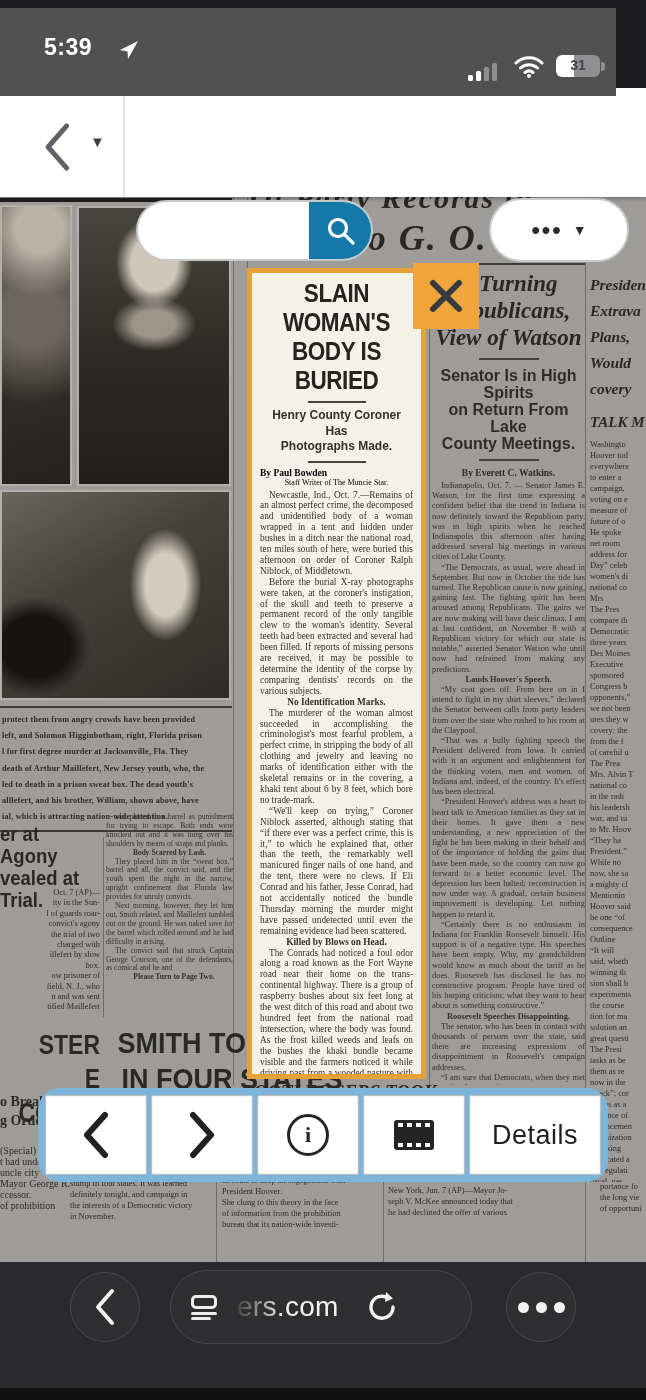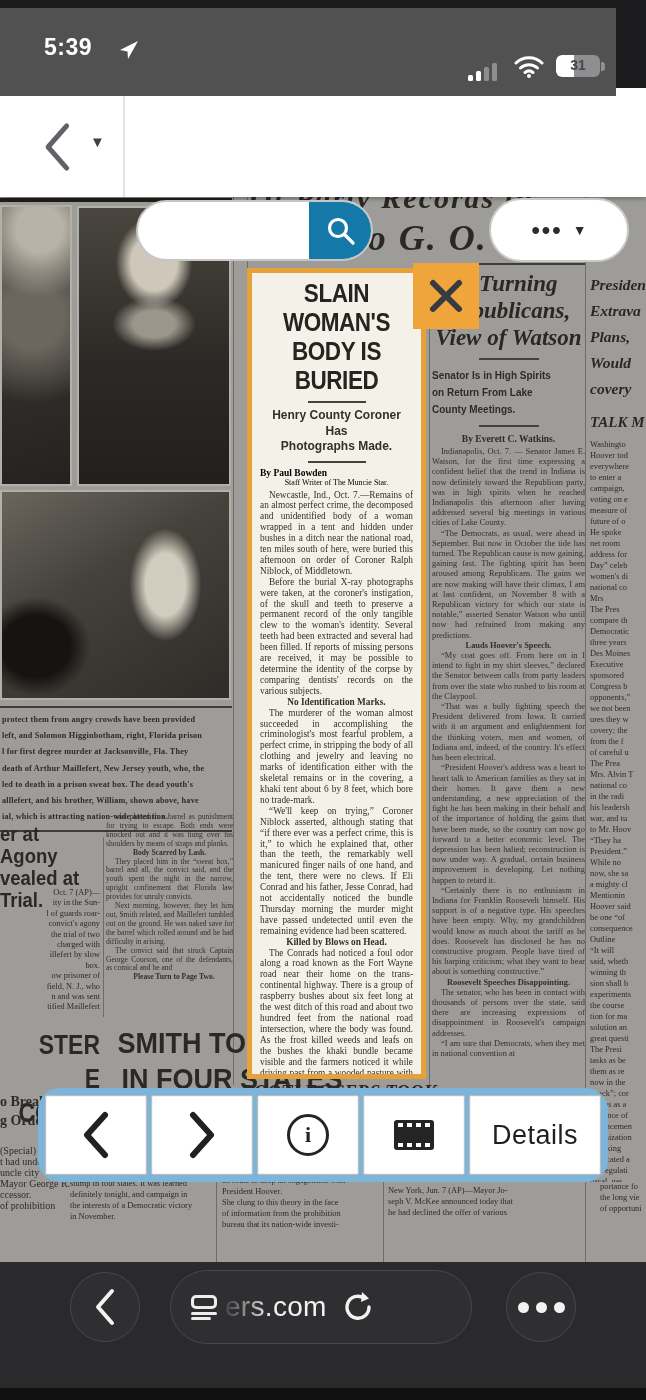--- a/index.html
+++ b/index.html
@@ -96,21 +96,21 @@
   .xbtn { left:413px; top:66px; width:66px; height:66px; background:#efa53c; z-index:10; cursor:pointer;
     display:flex; align-items:center; justify-content:center; }
 
   
   .watson { left:432px; top:73px; width:153px; height:815px; overflow:hidden; }
   .wat-l1 { text-align:center; padding-right:4px; font-size:23px; font-style:italic; font-weight:800;
     line-height:27px; color:#2b2823; }
   .wat-l2, .wat-l3 { text-align:center; font-size:23px; font-style:italic; font-weight:800;
     line-height:27px; color:#2b2823; }
   .wat-rule { width:60px; height:2px; background:#45423c; margin:7px auto; }
-  .wat-sub { font-size:10px; line-height:17px; font-weight:600; color:#2f2c28; }
+  .wat-sub { text-align:center; font-size:16px; line-height:17px; font-weight:600; color:#2f2c28; }
   .wat-by { text-align:center; font-size:9.5px; font-weight:bold; margin:4px 0 3px 0; }
   .wat-body { font-size:8.4px; line-height:10.2px; }
 
   
   .rcol { left:590px; top:75px; width:56px; height:910px; overflow:hidden; }
   .rcol-hl { font-size:15.5px; font-style:italic; font-weight:800; line-height:26px; color:#2b2823; }
   .rcol-talk { font-size:15px; font-style:italic; font-weight:800; margin:12px 0 8px 0; color:#2b2823; }
   .rcol-body { font-size:8.4px; line-height:11px; }
 
   .robins { left:245px; top:856px; width:186px; text-align:center; font-size:19px; font-weight:800;
@@ -139,21 +139,21 @@
   .film i { position:absolute; width:5px; height:4px; background:#fff; }
 
   
   .bottom-bar { left:0; top:1262px; width:646px; height:138px; background:#2a2a2c; z-index:40; }
   .bb-circle { position:absolute; width:70px; height:70px; border:1.5px solid #48484a; border-radius:50%;
     background:#2f2f31; display:flex; align-items:center; justify-content:center; cursor:pointer; }
   .bb-back { left:70px; top:10px; }
   .bb-more { left:506px; top:10px; gap:7px; }
   .bb-more b { width:11px; height:11px; border-radius:50%; background:#f2f2f2; }
   .bb-pill { position:absolute; left:170px; top:8px; width:302px; height:74px; border:1.5px solid #48484a;
-    border-radius:37px; background:#2f2f31; display:flex; align-items:center; padding:0 20px; gap:8px; cursor:pointer; }
+    border-radius:37px; background:#2f2f31; display:flex; align-items:center; padding:0 20px; gap:20px; cursor:pointer; }
   .reader-ic { position:relative; width:26px; height:24px; }
   .reader-ic .r1 { position:absolute; left:0; top:0; width:26px; height:14px; border:3px solid #ededed; border-radius:5px; }
   .reader-ic .r2 { position:absolute; left:0; top:17px; width:26px; height:3px; background:#ededed; border-radius:2px; }
   .reader-ic .r3 { position:absolute; left:0; top:22px; width:20px; height:3px; background:#ededed; border-radius:2px; }
   .bb-url { font-size:28px; color:#f2f2f2; letter-spacing:.3px;
     -webkit-mask-image:linear-gradient(90deg, rgba(0,0,0,.1), #000 45%);
     mask-image:linear-gradient(90deg, rgba(0,0,0,.1), #000 45%); }
   .home-strip { left:0; top:1388px; width:646px; height:12px; background:#111; z-index:41; }
 </style>
 </head>

